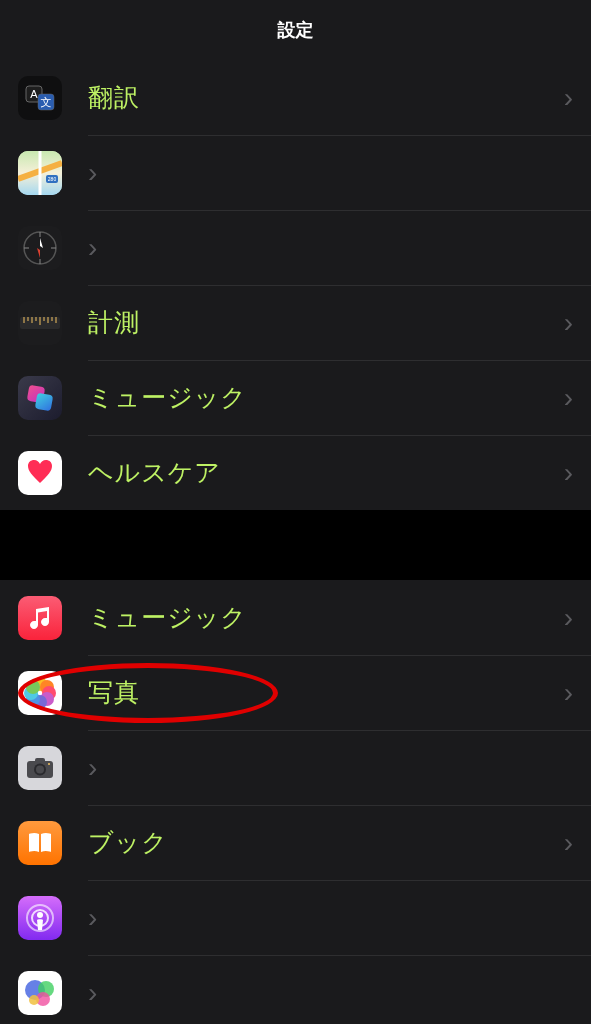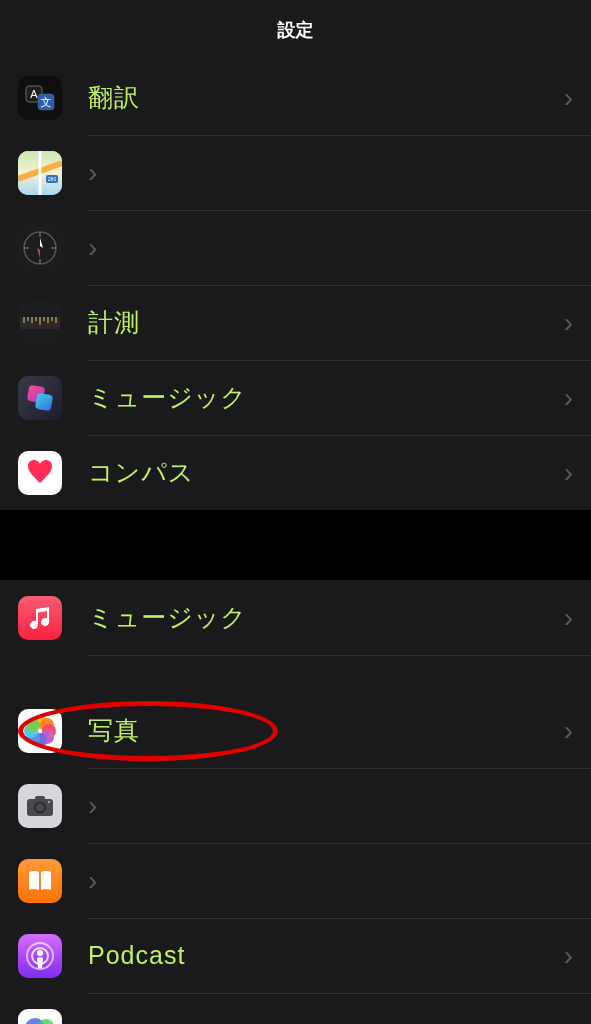--- a/index.html
+++ b/index.html
@@ -87,21 +87,21 @@
   position: absolute;
   border: 5px solid #e00000;
   border-radius: 50%;
   width: 260px;
   height: 60px;
   left: 18px;
   top: 8px;
   pointer-events: none;
   z-index: 10;
 }
-.rel { position: relative; margin-top: 38px; }
+.rel { position: relative; }
 </style>
 </head>
 <body>
 
 <div class="header">
   <span>設定</span>
 </div>
 
 <div class="section">
 
@@ -196,21 +196,21 @@
     <span class="label">ミュージック</span>
     <span class="chev">›</span>
   </div>
 
   <div class="row">
     <div class="icon-wrap ic-health">
       <svg width="28" height="28" viewBox="0 0 28 28">
         <path d="M14 24 C 6 16, 2 12, 2 7 C 2 3, 5 1, 8 1 C 11 1, 13 3, 14 5 C 15 3, 17 1, 20 1 C 23 1, 26 3, 26 7 C 26 12, 22 16, 14 24 Z" fill="#ff2d55"></path>
       </svg>
     </div>
-    <span class="label">コンパス</span>
+    <span class="label">ヘルスケア</span>
     <span class="chev">›</span>
   </div>
 
 </div>
 
 <div class="gap"></div>
 
 <div class="section">
 
   <div class="row">
@@ -256,33 +256,33 @@
     <span class="chev">›</span>
   </div>
 
   <div class="row">
     <div class="icon-wrap ic-books">
       <svg width="30" height="30" viewBox="0 0 30 30">
         <path d="M 4 6 C 4 6, 9 4, 14 6 L 14 24 C 9 22, 4 24, 4 24 Z" fill="#fff"></path>
         <path d="M 16 6 C 21 4, 26 6, 26 6 L 26 24 C 26 24, 21 22, 16 24 Z" fill="#fff"></path>
       </svg>
     </div>
+    <span class="label">ブック</span>
     <span class="chev">›</span>
   </div>
 
   <div class="row">
     <div class="icon-wrap ic-podcast">
       <svg width="32" height="32" viewBox="0 0 32 32">
         <circle cx="16" cy="16" r="13" fill="none" stroke="#fff" stroke-width="2" opacity="0.6"></circle>
         <circle cx="16" cy="16" r="8" fill="none" stroke="#fff" stroke-width="2" opacity="0.8"></circle>
         <circle cx="16" cy="13" r="3" fill="#fff"></circle>
         <path d="M 13 18 C 13 17, 19 17, 19 18 L 18 28 L 14 28 Z" fill="#fff"></path>
       </svg>
     </div>
-    <span class="label">Podcast</span>
     <span class="chev">›</span>
   </div>
 
   <div class="row">
     <div class="icon-wrap ic-gamecenter">
       <svg width="38" height="38" viewBox="0 0 38 38">
         <circle cx="14" cy="16" r="10" fill="#4060e0" opacity="0.8"></circle>
         <circle cx="25" cy="15" r="8" fill="#40d060" opacity="0.8"></circle>
         <circle cx="22" cy="25" r="7" fill="#f050a0" opacity="0.8"></circle>
         <circle cx="13" cy="26" r="5" fill="#f0c040" opacity="0.85"></circle>

